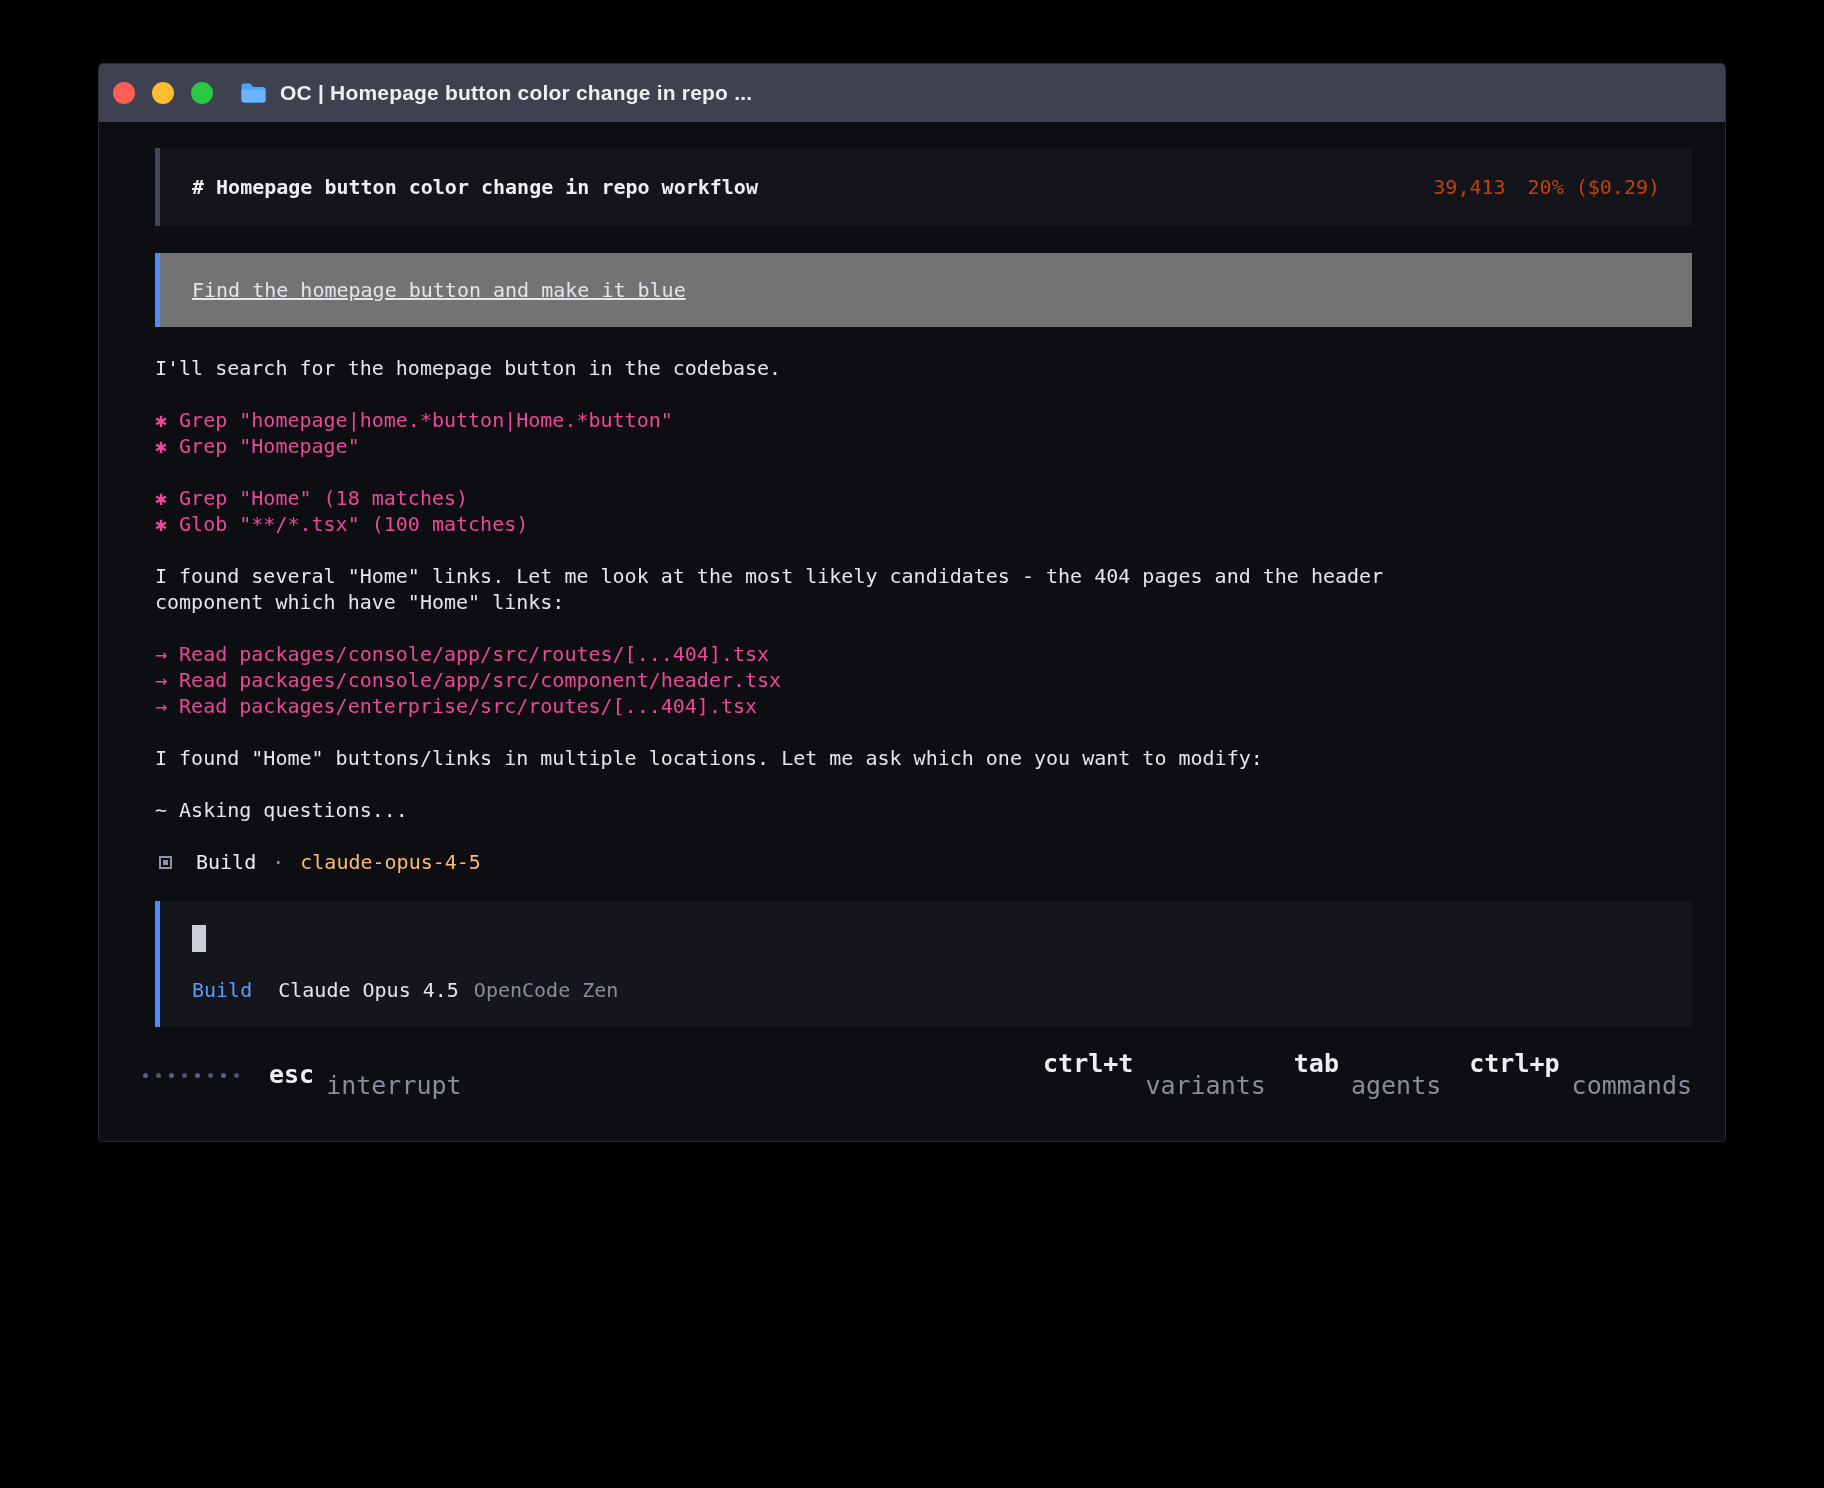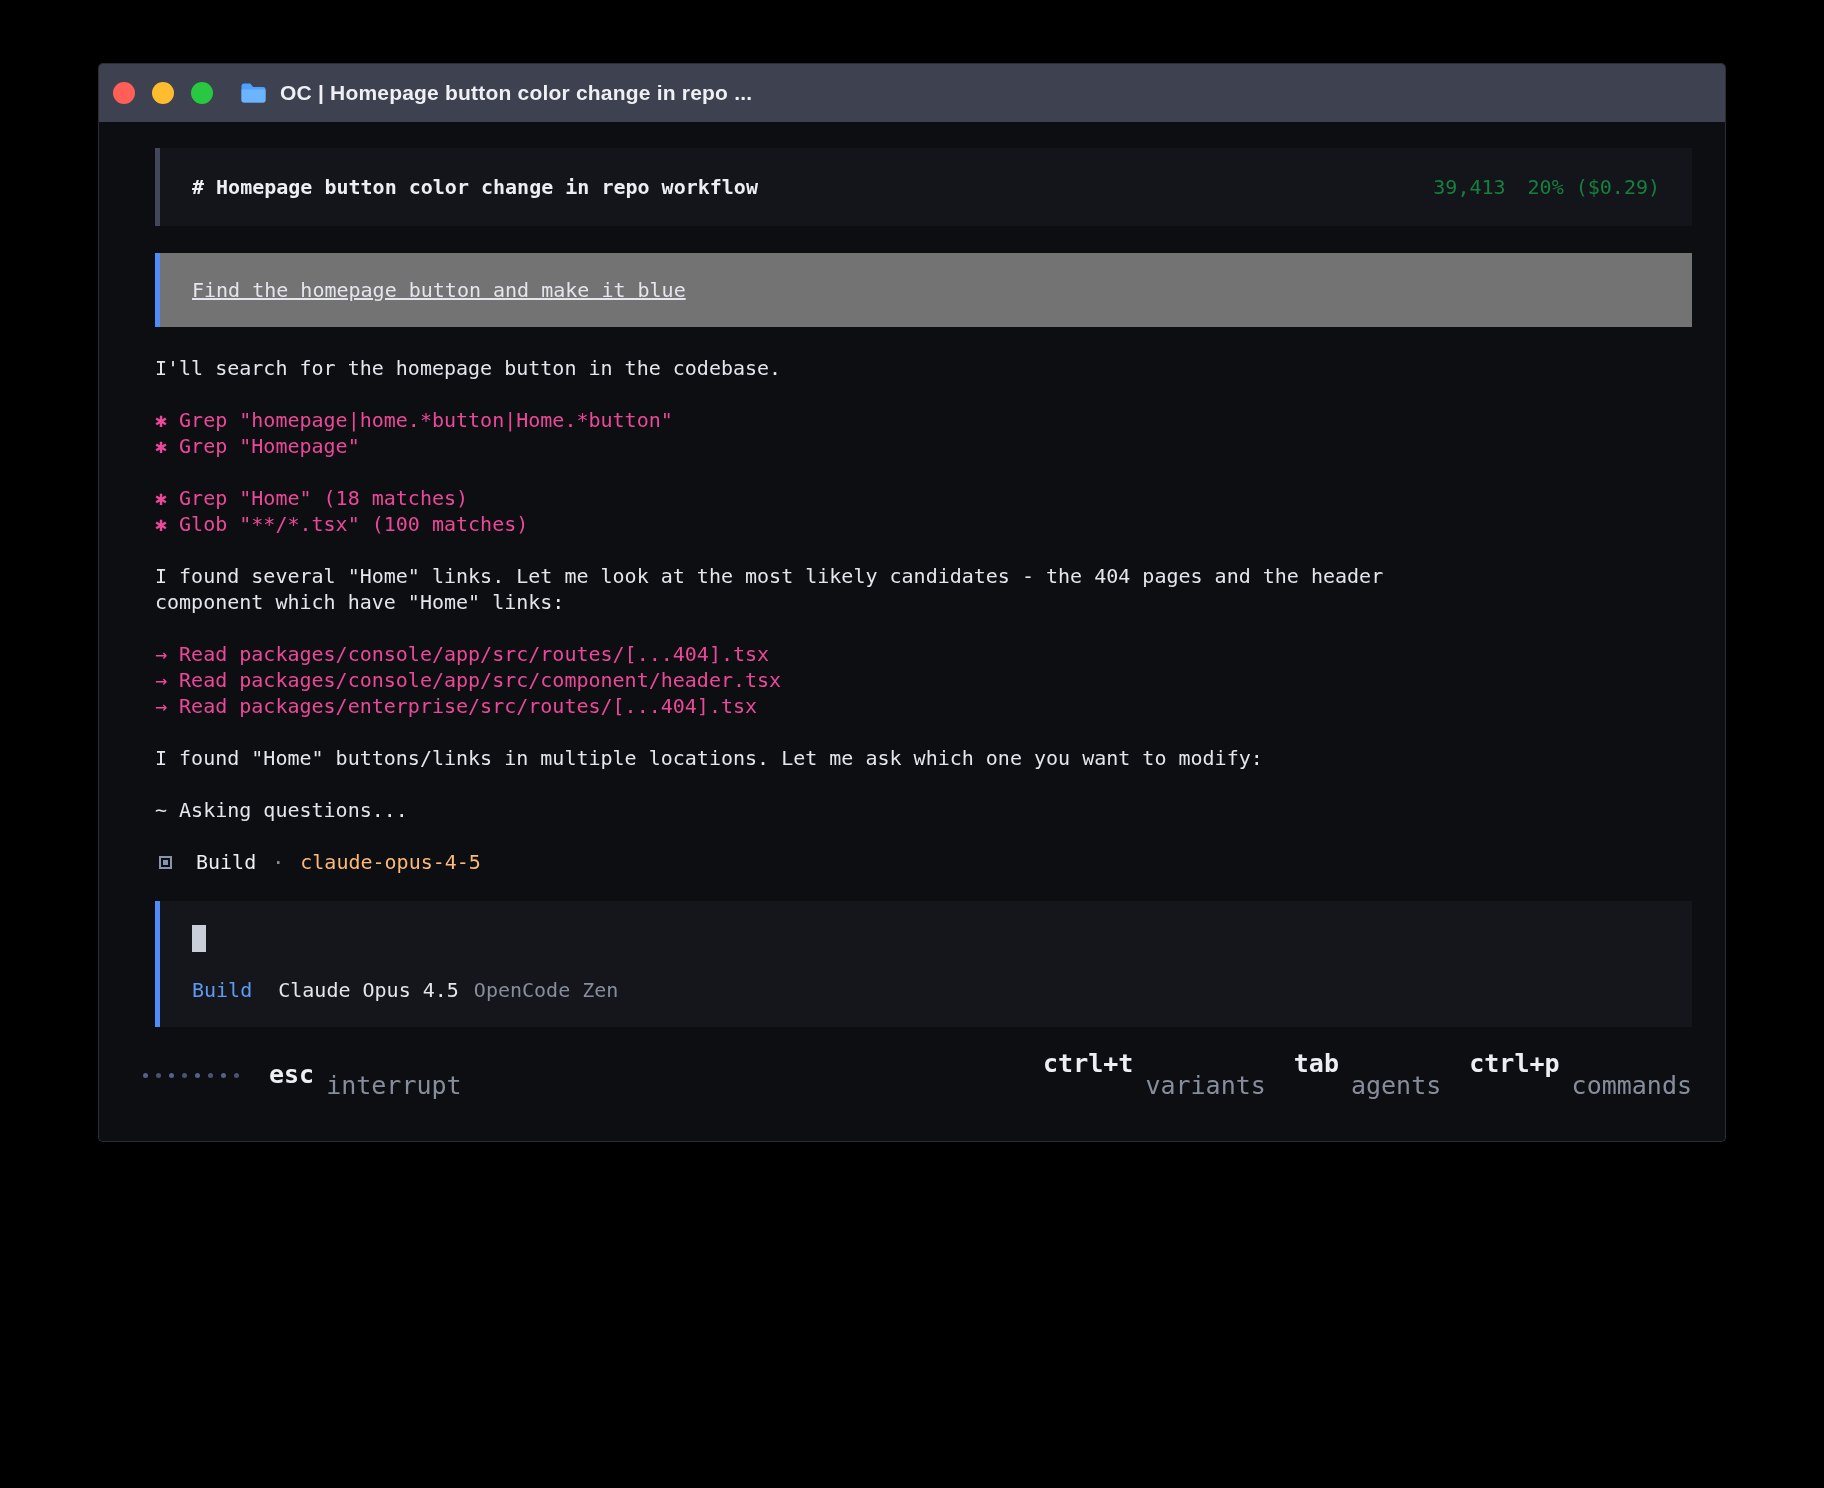--- a/index.html
+++ b/index.html
@@ -35,21 +35,21 @@
     flex:1 1 auto; padding:26px 33px 0 56px; display:flex; flex-direction:column;
     font-size:20px; line-height:26px; color:#e3e6ec; overflow:hidden;
   }
   .panel { border-left:5px solid; }
   .header-panel {
     border-color:#42475a; background:#14151a; padding:26px 32px;
     display:flex; justify-content:space-between; align-items:baseline;
     margin-bottom:27px;
   }
   .header-title { font-weight:700; color:#eceef3; white-space:nowrap; }
-  .header-stats { color:#15803d; white-space:nowrap; display:flex; gap:22px; }
+  .header-stats { color:#c2410c; white-space:nowrap; display:flex; gap:22px; }
   .user-panel {
     border-color:#4f8cf7; background:#737373; padding:24px 32px;
     margin-bottom:28px; color:#e3e6ec;text-decoration:underline;
   }
   .msg { margin-bottom:26px; max-width:1245px; color:#e3e6ec; }
   .tool-group { margin-bottom:26px; }
   .tool { color:#ec4899; white-space:pre; }
   .status-line { margin-bottom:26px; color:#e3e6ec; }
   .agent-line { display:flex; align-items:center; margin-bottom:26px; }
   .agent-icon {

